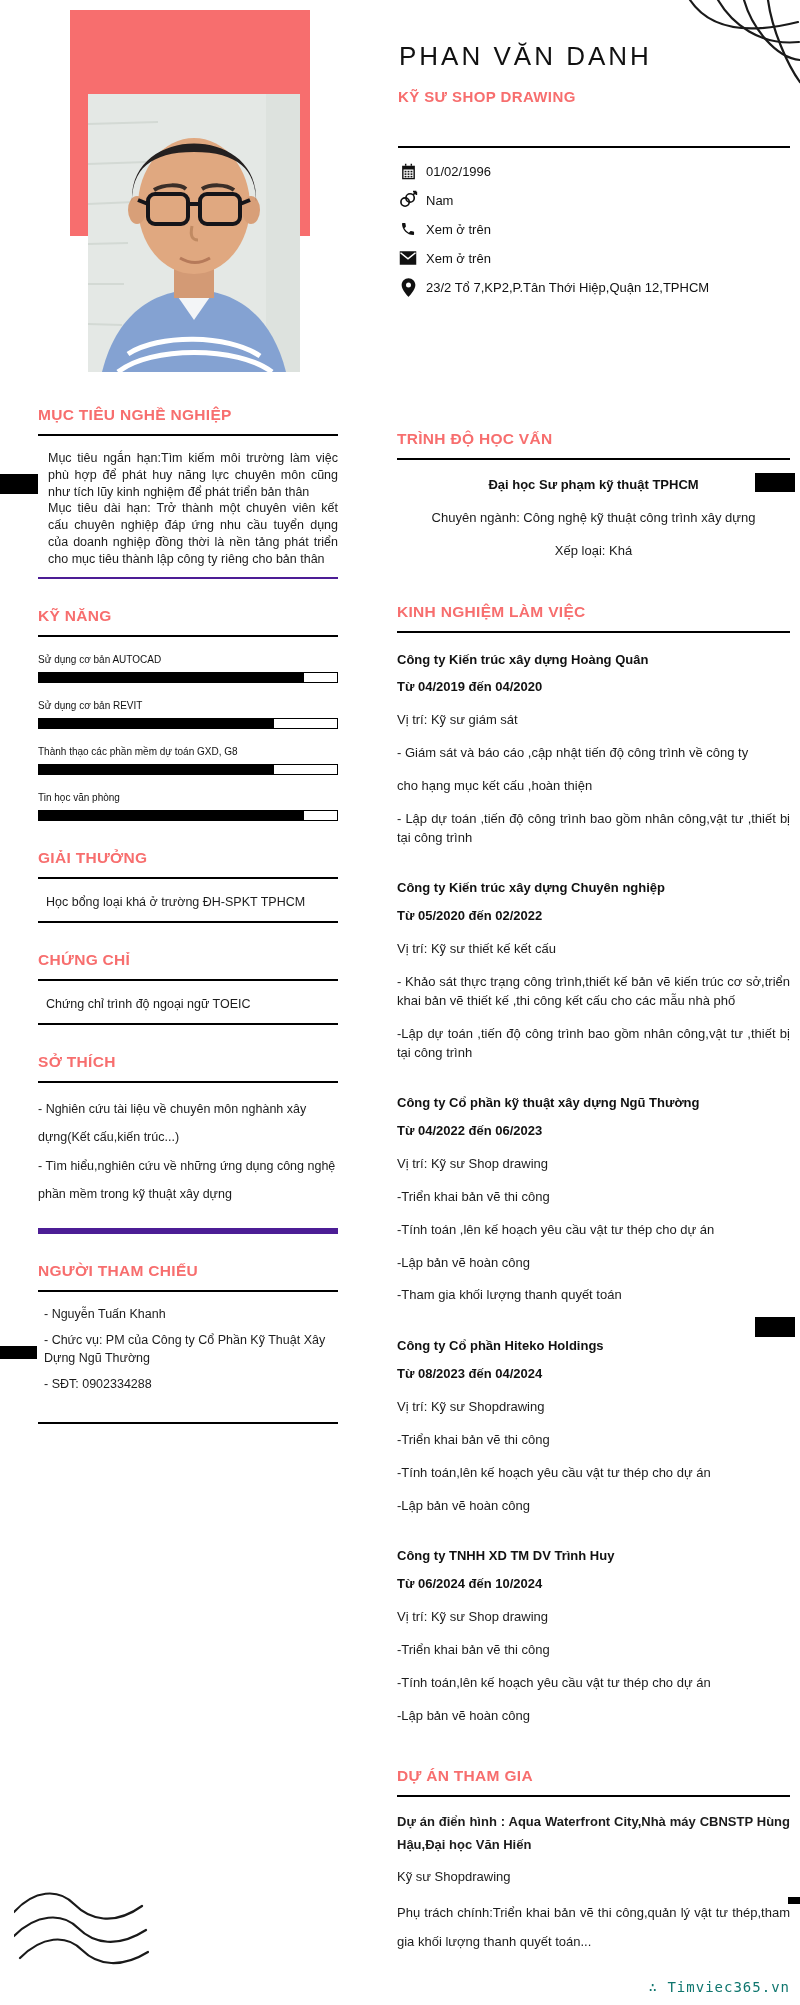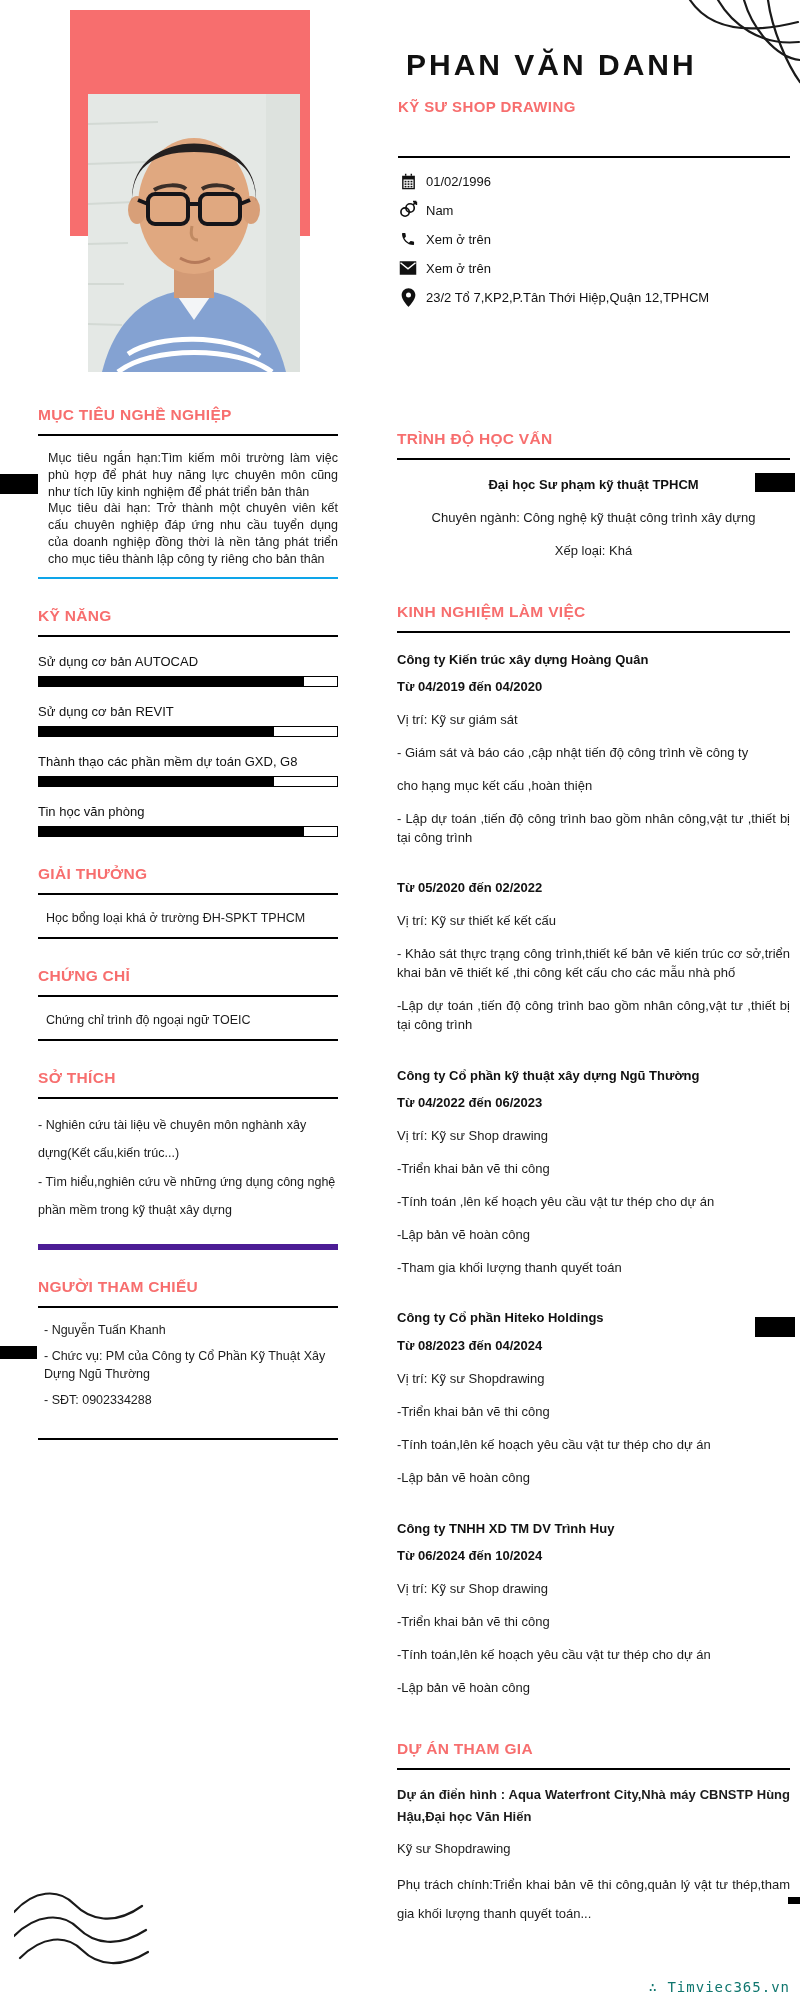--- a/index.html
+++ b/index.html
@@ -3,21 +3,21 @@
 <meta charset="utf-8">
 <style>
   html,body{margin:0;padding:0;background:#ffffff;}
   #page{position:relative;width:800px;height:2005px;background:#fff;overflow:hidden;
         font-family:"Liberation Sans", sans-serif;color:#1c1c1c;}
 
   
   .coral-rect{position:absolute;left:70px;top:10px;width:240px;height:226px;background:#f76e6e;}
   .photo{position:absolute;left:88px;top:94px;width:212px;height:278px;overflow:hidden;}
   .header-right{position:absolute;left:398px;top:40px;width:392px;}
-  h1.name{margin:8px;font-size:30px;font-weight:bold;letter-spacing:3px;color:#111;}
+  h1.name{margin:1px;font-size:26px;font-weight:normal;letter-spacing:3px;color:#111;}
   .subtitle{margin-top:16px;font-size:15px;font-weight:bold;letter-spacing:.4px;color:#f76e6e;}
   .hdr-rule{margin-top:41px;height:2px;background:#000;}
   .contacts{margin-top:13px;}
   .contact-row{display:flex;align-items:center;margin-bottom:9px;min-height:20px;}
   .contact-row .ic{width:20px;height:20px;flex:0 0 20px;margin-right:8px;display:flex;align-items:center;justify-content:center;}
   .contact-row .txt{font-size:13px;color:#111;}
 
   
   .squiggle-tr{position:absolute;right:0;top:0;width:160px;height:100px;}
   .squiggle-bl{position:absolute;left:14px;top:1888px;width:135px;height:82px;}
@@ -27,25 +27,25 @@
 
   
   .leftcol{position:absolute;left:38px;top:406px;width:300px;}
   .rightcol{position:absolute;left:397px;top:430px;width:393px;}
 
   h2.sec{margin:0;font-size:15.5px;font-weight:bold;letter-spacing:.3px;color:#f76e6e;}
   .rule{height:2px;background:#000;margin-top:10px;}
 
   
   .lsection{margin-bottom:28px;}
-  .obj-body{margin-top:14px;padding:0 0 10px 10px;border-bottom:2px solid #0ea5e9;
+  .obj-body{margin-top:14px;padding:0 0 10px 10px;border-bottom:2px solid #4c1d95;
             font-size:12.5px;line-height:1.34;text-align:justify;}
   .obj-body p{margin:0;}
   .skill{margin-top:17px;}
-  .skill-label{font-size:13px;color:#111;}
+  .skill-label{font-size:10px;color:#111;}
   .skill-bar{margin-top:7px;height:9px;border:1px solid #000;background:#fff;}
   .skill-fill{height:100%;background:#000;}
   .single-item{margin-top:16px;padding:0 0 12px 8px;border-bottom:2px solid #000;font-size:12.5px;}
   .hobby-body{margin-top:12px;padding-bottom:20px;border-bottom:6px solid #4c1d95;
               font-size:12.5px;line-height:2.25;text-align:left;}
   .hobby-body p{margin:0;}
   .ref-body{margin-top:14px;padding:0 0 12px 6px;border-bottom:2px solid #000;
             font-size:12.5px;line-height:1.4;}
   .ref-body p{margin:0 0 9px;}
   .ref-body p:last-child{margin-bottom:16px;}
@@ -277,20 +277,21 @@
         <div class="job">
           <p class="bold tight">Công ty Kiến trúc xây dựng Hoàng Quân</p>
           <p class="bold">Từ 04/2019 đến 04/2020</p>
           <p>Vị trí: Kỹ sư giám sát</p>
           <p class="detail">- Giám sát và báo cáo ,cập nhật tiến độ công trình về công ty</p>
           <p class="detail">cho hạng mục kết cấu ,hoàn thiện</p>
           <p class="detail">- Lập dự toán ,tiến độ công trình bao gồm nhân công,vật tư ,thiết bị tại công trình</p>
         </div>
 
         <div class="job">
+          <p class="bold tight">Công ty Kiến trúc xây dựng Chuyên nghiệp</p>
           <p class="bold">Từ 05/2020 đến 02/2022</p>
           <p>Vị trí: Kỹ sư thiết kế kết cấu</p>
           <p class="detail">- Khảo sát thực trạng công trình,thiết kế bản vẽ kiến trúc cơ sở,triển khai bản vẽ thiết kế ,thi công kết cấu cho các mẫu nhà phố</p>
           <p class="detail">-Lập dự toán ,tiến độ công trình bao gồm nhân công,vật tư ,thiết bị tại công trình</p>
         </div>
 
         <div class="job">
           <p class="bold tight">Công ty Cổ phần kỹ thuật xây dựng Ngũ Thường</p>
           <p class="bold">Từ 04/2022 đến 06/2023</p>
           <p>Vị trí: Kỹ sư Shop drawing</p>

